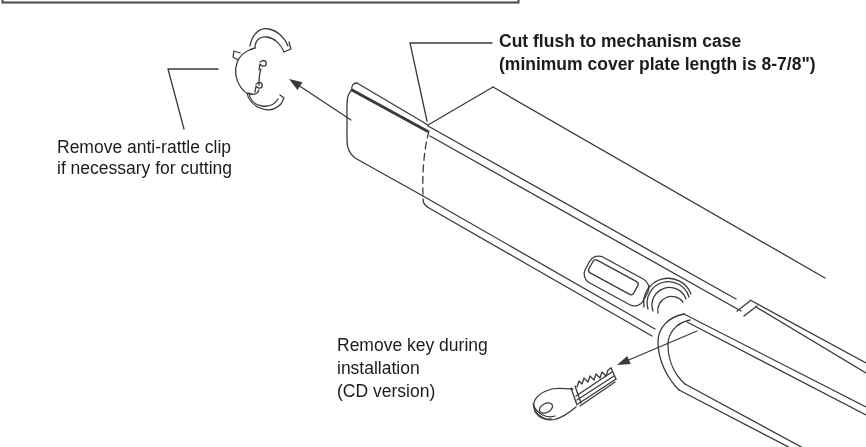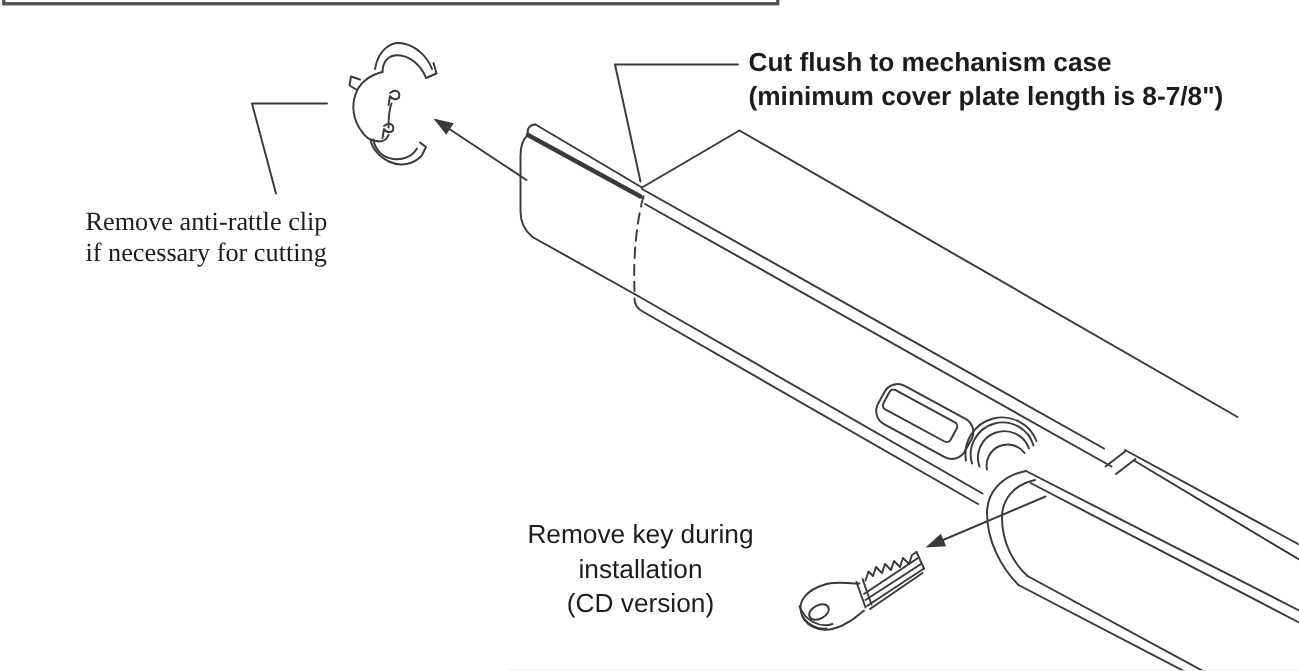--- a/index.html
+++ b/index.html
@@ -17,23 +17,23 @@
   svg.art{position:absolute;left:0;top:0;}
   .ln{fill:none;stroke:var(--line);stroke-width:1.3;stroke-linecap:round;stroke-linejoin:round;}
   .thick{stroke-width:3;}
   .dash{stroke-dasharray:7 4.5;}
   .ah{fill:var(--line);stroke:none;}
   .box{fill:none;stroke:var(--border);stroke-width:2.2;}
   .label{
     position:absolute;color:var(--text);
     font-size:17.5px;line-height:22px;white-space:pre-line;
   }
-  .label-anti-rattle{left:57px;top:137px;line-height:21px;font-family:Liberation Serif, serif;}
+  .label-anti-rattle{left:57px;top:137px;line-height:21px;}
   .label-cut-flush{left:499px;top:30px;line-height:23px;font-weight:bold;}
-  .label-remove-key{left:337px;top:345px;width:180px;text-align:center;line-height:23px;}
+  .label-remove-key{left:337px;top:334px;width:180px;text-align:left;line-height:23px;}
 </style>
 </head>
 <body>
 
 <div class="stage">
 
   <svg class="art" width="866" height="447" viewBox="0 0 866 447">
 
     <g>
       <rect class="box" x="2.5" y="-18" width="516" height="20.5"></rect>

